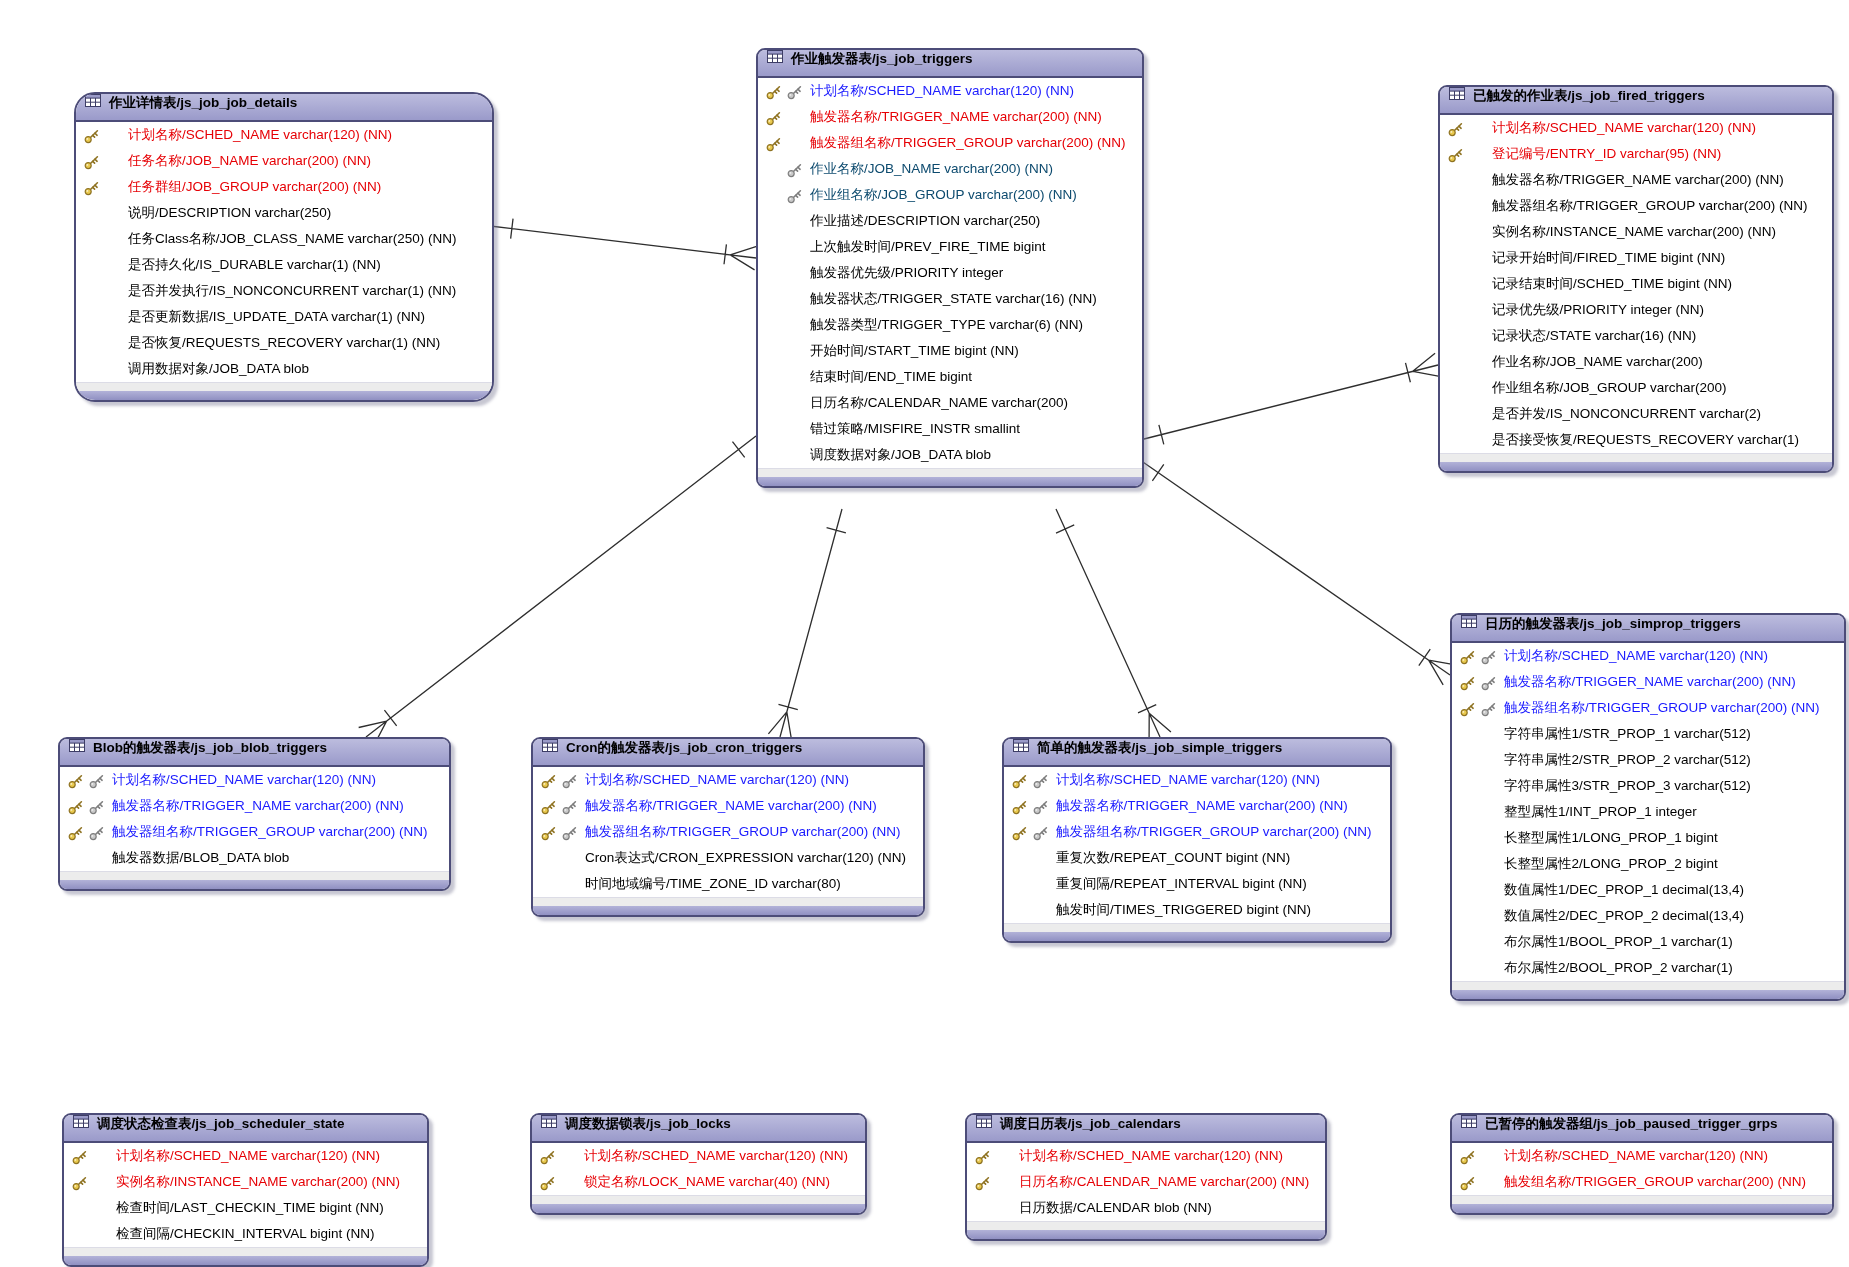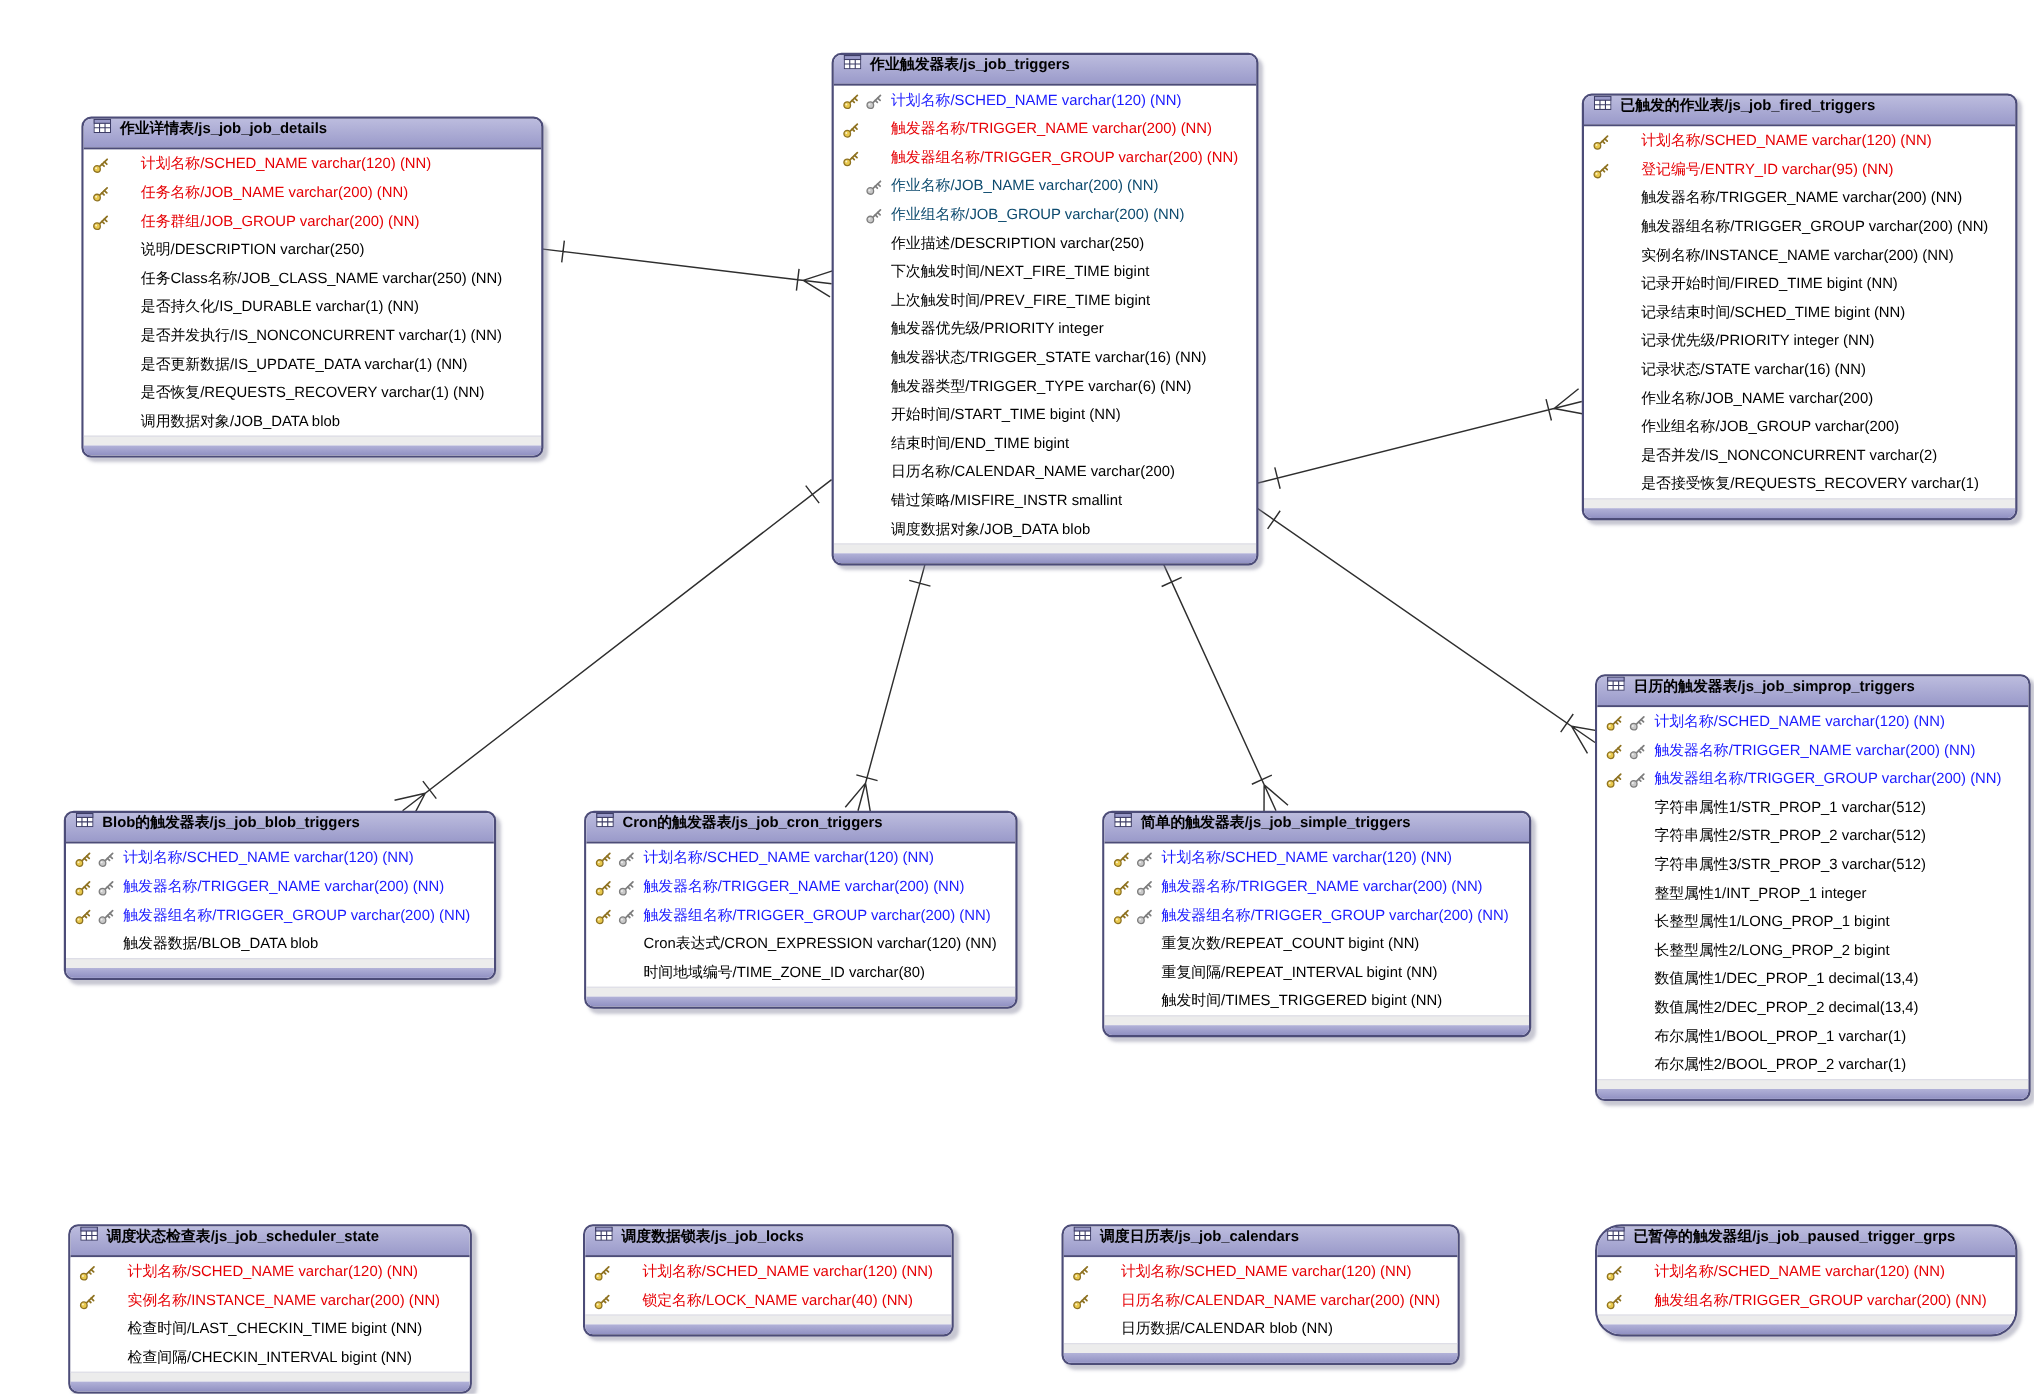--- a/index.html
+++ b/index.html
@@ -41,21 +41,21 @@
 <div id="canvas">
   <svg id="rel-layer" width="1849" height="1267" viewBox="0 0 1849 1267">
       <path d="M490,226 L756,258 M510.64811662059543,238.55608537810613 L513.0369081312933,218.69925594542937 M730.1861217375202,254.89457103609266 L754.5667250935812,269.91409765960606 M730.1861217375202,254.89457103609266 L757.4332749064188,246.08590234039394 M724.027518624002,264.2257878747565 L726.4163101347,244.3689584420798" fill="none" stroke="#2e2e2e" stroke-width="1.3"></path>
       <path d="M756,436 L366,737 M732.4740238133375,441.52525514927487 L744.6937284417852,457.35809503331 M386.58269184924575,721.114383983018 L358.6681772229314,727.5002960695789 M386.58269184924575,721.114383983018 L373.3318227770686,746.4997039304211 M384.4310495060307,710.1430378838886 L396.65075413447835,725.9758777679237" fill="none" stroke="#2e2e2e" stroke-width="1.3"></path>
       <path d="M842,509 L780,737 M826.5775868444093,527.6050845861625 L845.8767646680903,532.8531066259354 M786.8224286517047,711.9110688292147 L768.4204933057914,733.8511867761363 M786.8224286517047,711.9110688292147 L791.5795066942086,740.1488132238637 M778.4848452498074,704.4622633534082 L797.7840230734885,709.710285393181" fill="none" stroke="#2e2e2e" stroke-width="1.3"></path>
       <path d="M1056,509 L1160,737 M1056.0319234753786,533.1660708616796 L1074.2283044412404,524.8659672632164 M1149.2098653219978,713.3447047443797 L1149.0821714204828,741.980062159078 M1149.2098653219978,713.3447047443797 L1170.9178285795172,732.019937840922 M1138.036648939451,712.9456613021458 L1156.2330299053128,704.6455577036826" fill="none" stroke="#2e2e2e" stroke-width="1.3"></path>
       <path d="M1140,460 L1450,675 M1152.378735528011,480.75492487887055 L1163.776714707978,464.32062931705735 M1428.6354157696428,660.1826270660426 L1443.1612124920196,684.8605773370879 M1428.6354157696428,660.1826270660426 L1456.8387875079804,665.1394226629121 M1418.827852289206,665.5502800519574 L1430.225831469173,649.1159844901441" fill="none" stroke="#2e2e2e" stroke-width="1.3"></path>
       <path d="M1140,440 L1438,365 M1163.775352936568,444.32811653512664 L1158.8940184984551,424.9329477010253 M1412.7862805156683,371.3457347695466 L1440.9288006628676,376.63710130046076 M1412.7862805156683,371.3457347695466 L1435.0711993371324,353.36289869953924 M1410.3781555261994,382.2636527961254 L1405.4968210880866,362.8684839620241" fill="none" stroke="#2e2e2e" stroke-width="1.3"></path>
     </svg>
   <div id="tables-layer">
-      <div class="table-node" style="left: 74px; top: 106px; width: 416px;">
+      <div class="table-node" style="left: 74px; top: 92px; width: 416px; border-radius: 21px;">
         <div class="t-header">
           <svg width="16" height="13" viewBox="0 0 16 13">
             <rect x="0.5" y="0.5" width="15" height="12" fill="#ffffff" stroke="#3d3d66"></rect>
             <rect x="0.5" y="0.5" width="15" height="3.6" fill="#9a9ac8" stroke="#3d3d66"></rect>
             <line x1="5.5" y1="4" x2="5.5" y2="12.5" stroke="#3d3d66"></line>
             <line x1="10.5" y1="4" x2="10.5" y2="12.5" stroke="#3d3d66"></line>
             <line x1="0.5" y1="8.2" x2="15.5" y2="8.2" stroke="#3d3d66"></line>
           </svg>
           <span>作业详情表/js_job_job_details</span>
         </div>
@@ -224,24 +224,20 @@
                 </svg></span>
             </span>
             <span class="t-label c-green">作业组名称/JOB_GROUP varchar(200) (NN)</span>
           </div>
           <div class="t-row">
             <span class="keyset"></span>
             <span class="t-label c-black">作业描述/DESCRIPTION varchar(250)</span>
           </div>
           <div class="t-row">
             <span class="keyset"></span>
-            <span class="t-label c-black">下次触发时间/NEXT_FIRE_TIME bigint</span>
-          </div>
-          <div class="t-row">
-            <span class="keyset"></span>
             <span class="t-label c-black">上次触发时间/PREV_FIRE_TIME bigint</span>
           </div>
           <div class="t-row">
             <span class="keyset"></span>
             <span class="t-label c-black">触发器优先级/PRIORITY integer</span>
           </div>
           <div class="t-row">
             <span class="keyset"></span>
             <span class="t-label c-black">触发器状态/TRIGGER_STATE varchar(16) (NN)</span>
           </div>
@@ -902,21 +898,21 @@
             <span class="t-label c-red">日历名称/CALENDAR_NAME varchar(200) (NN)</span>
           </div>
           <div class="t-row">
             <span class="keyset"></span>
             <span class="t-label c-black">日历数据/CALENDAR blob (NN)</span>
           </div>
         </div>
         <div class="t-footer"></div>
         <div class="t-bottombar"></div>
       </div>
-      <div class="table-node" style="left: 1450px; top: 1113px; width: 380px; border-radius: 24px;">
+      <div class="table-node" style="left: 1450px; top: 1113px; width: 380px;">
         <div class="t-header">
           <svg width="16" height="13" viewBox="0 0 16 13">
             <rect x="0.5" y="0.5" width="15" height="12" fill="#ffffff" stroke="#3d3d66"></rect>
             <rect x="0.5" y="0.5" width="15" height="3.6" fill="#9a9ac8" stroke="#3d3d66"></rect>
             <line x1="5.5" y1="4" x2="5.5" y2="12.5" stroke="#3d3d66"></line>
             <line x1="10.5" y1="4" x2="10.5" y2="12.5" stroke="#3d3d66"></line>
             <line x1="0.5" y1="8.2" x2="15.5" y2="8.2" stroke="#3d3d66"></line>
           </svg>
           <span>已暂停的触发器组/js_job_paused_trigger_grps</span>
         </div>

